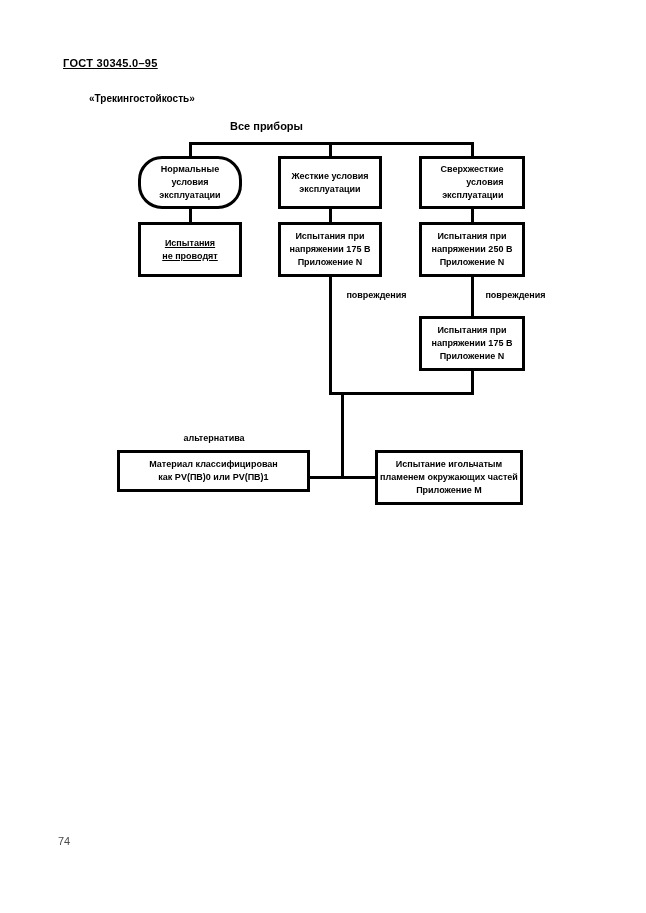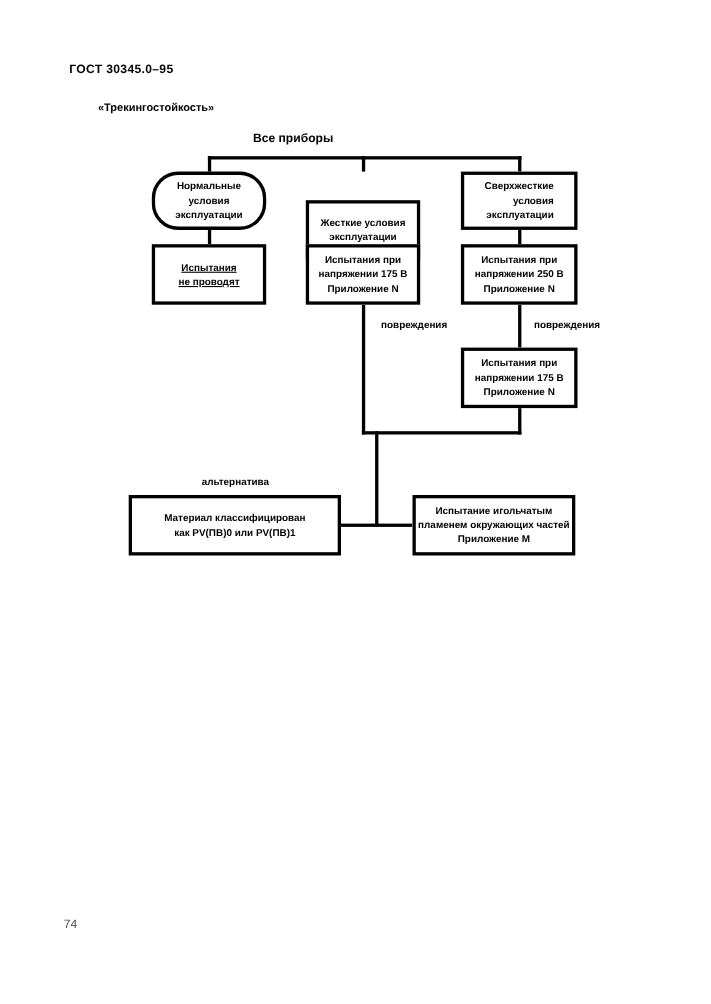--- a/index.html
+++ b/index.html
@@ -18,20 +18,21 @@
   }
 
   
   .doc-header {
     position: absolute;
     left: 63px;
     top: 57px;
     font-size: 11px;
     font-weight: bold;
     letter-spacing: 0.3px;
+    text-decoration: underline;
   }
   .section-title {
     position: absolute;
     left: 89px;
     top: 93px;
     font-size: 10px;
     font-weight: bold;
   }
   .page-number {
     position: absolute;
@@ -60,27 +61,27 @@
     align-items: center;
     justify-content: center;
     text-align: center;
     font-size: 9px;
     font-weight: bold;
     line-height: 13px;
     white-space: pre-line;
     padding: 1px;
   }
   #box-normal        { left: 138px; top: 156px; width: 104px; height: 53px; border-radius: 24px; }
-  #box-severe        { left: 278px; top: 156px; width: 104px; height: 53px; margin-top: 26px; }
+  #box-severe        { left: 278px; top: 156px; width: 104px; height: 53px; }
   #box-extra-severe  { left: 419px; top: 156px; width: 106px; height: 53px; text-align: right; }
   #box-no-tests      { left: 138px; top: 222px; width: 104px; height: 55px; text-decoration: underline; }
   #box-test-175      { left: 278px; top: 222px; width: 104px; height: 55px; }
   #box-test-250      { left: 419px; top: 222px; width: 106px; height: 55px; }
   #box-test-175b     { left: 419px; top: 316px; width: 106px; height: 55px; }
-  #box-material      { left: 117px; top: 450px; width: 193px; height: 55px; }
+  #box-material      { left: 117px; top: 450px; width: 193px; height: 42px; }
   #box-needle-flame  { left: 375px; top: 450px; width: 148px; height: 55px; }
 
   .line {
     position: absolute;
     background: #000000;
   }
   #ln-top-bus        { left: 189px; top: 142px; width: 285px; height: 3px; }
   #ln-stub-a         { left: 189px; top: 142px; width: 3px;  height: 14px; }
   #ln-stub-b         { left: 329px; top: 142px; width: 3px;  height: 14px; }
   #ln-stub-c         { left: 471px; top: 142px; width: 3px;  height: 14px; }

